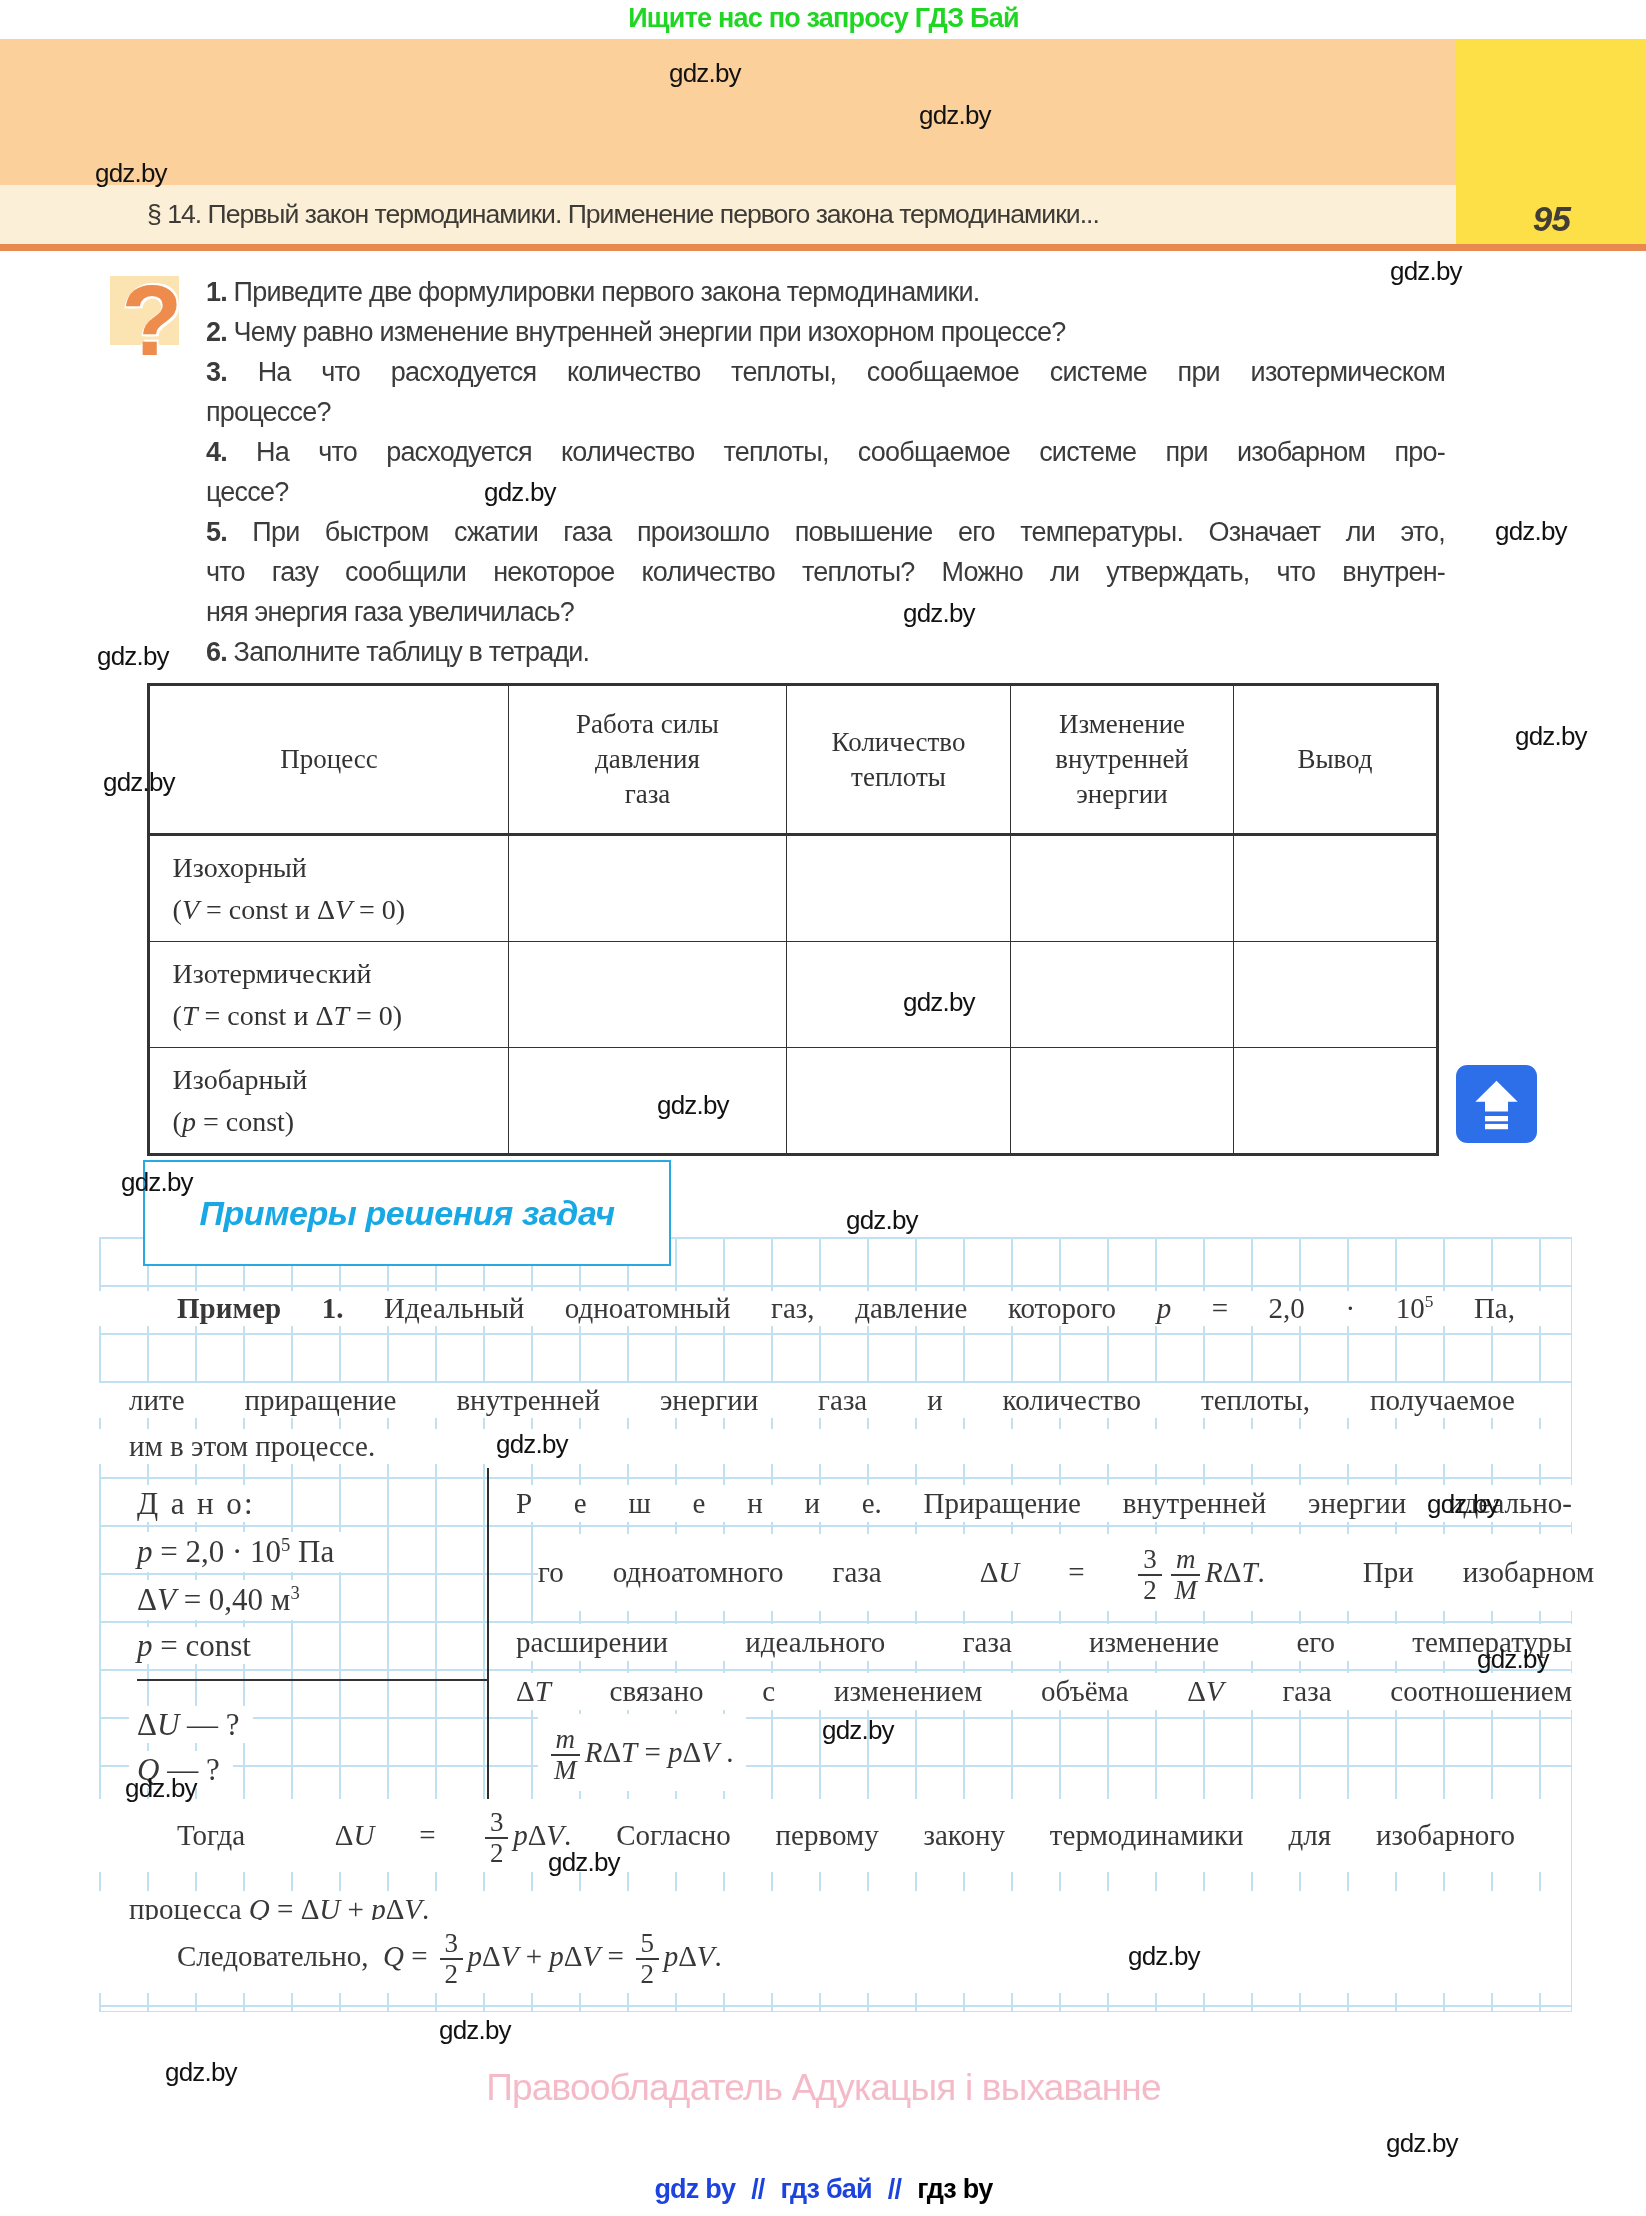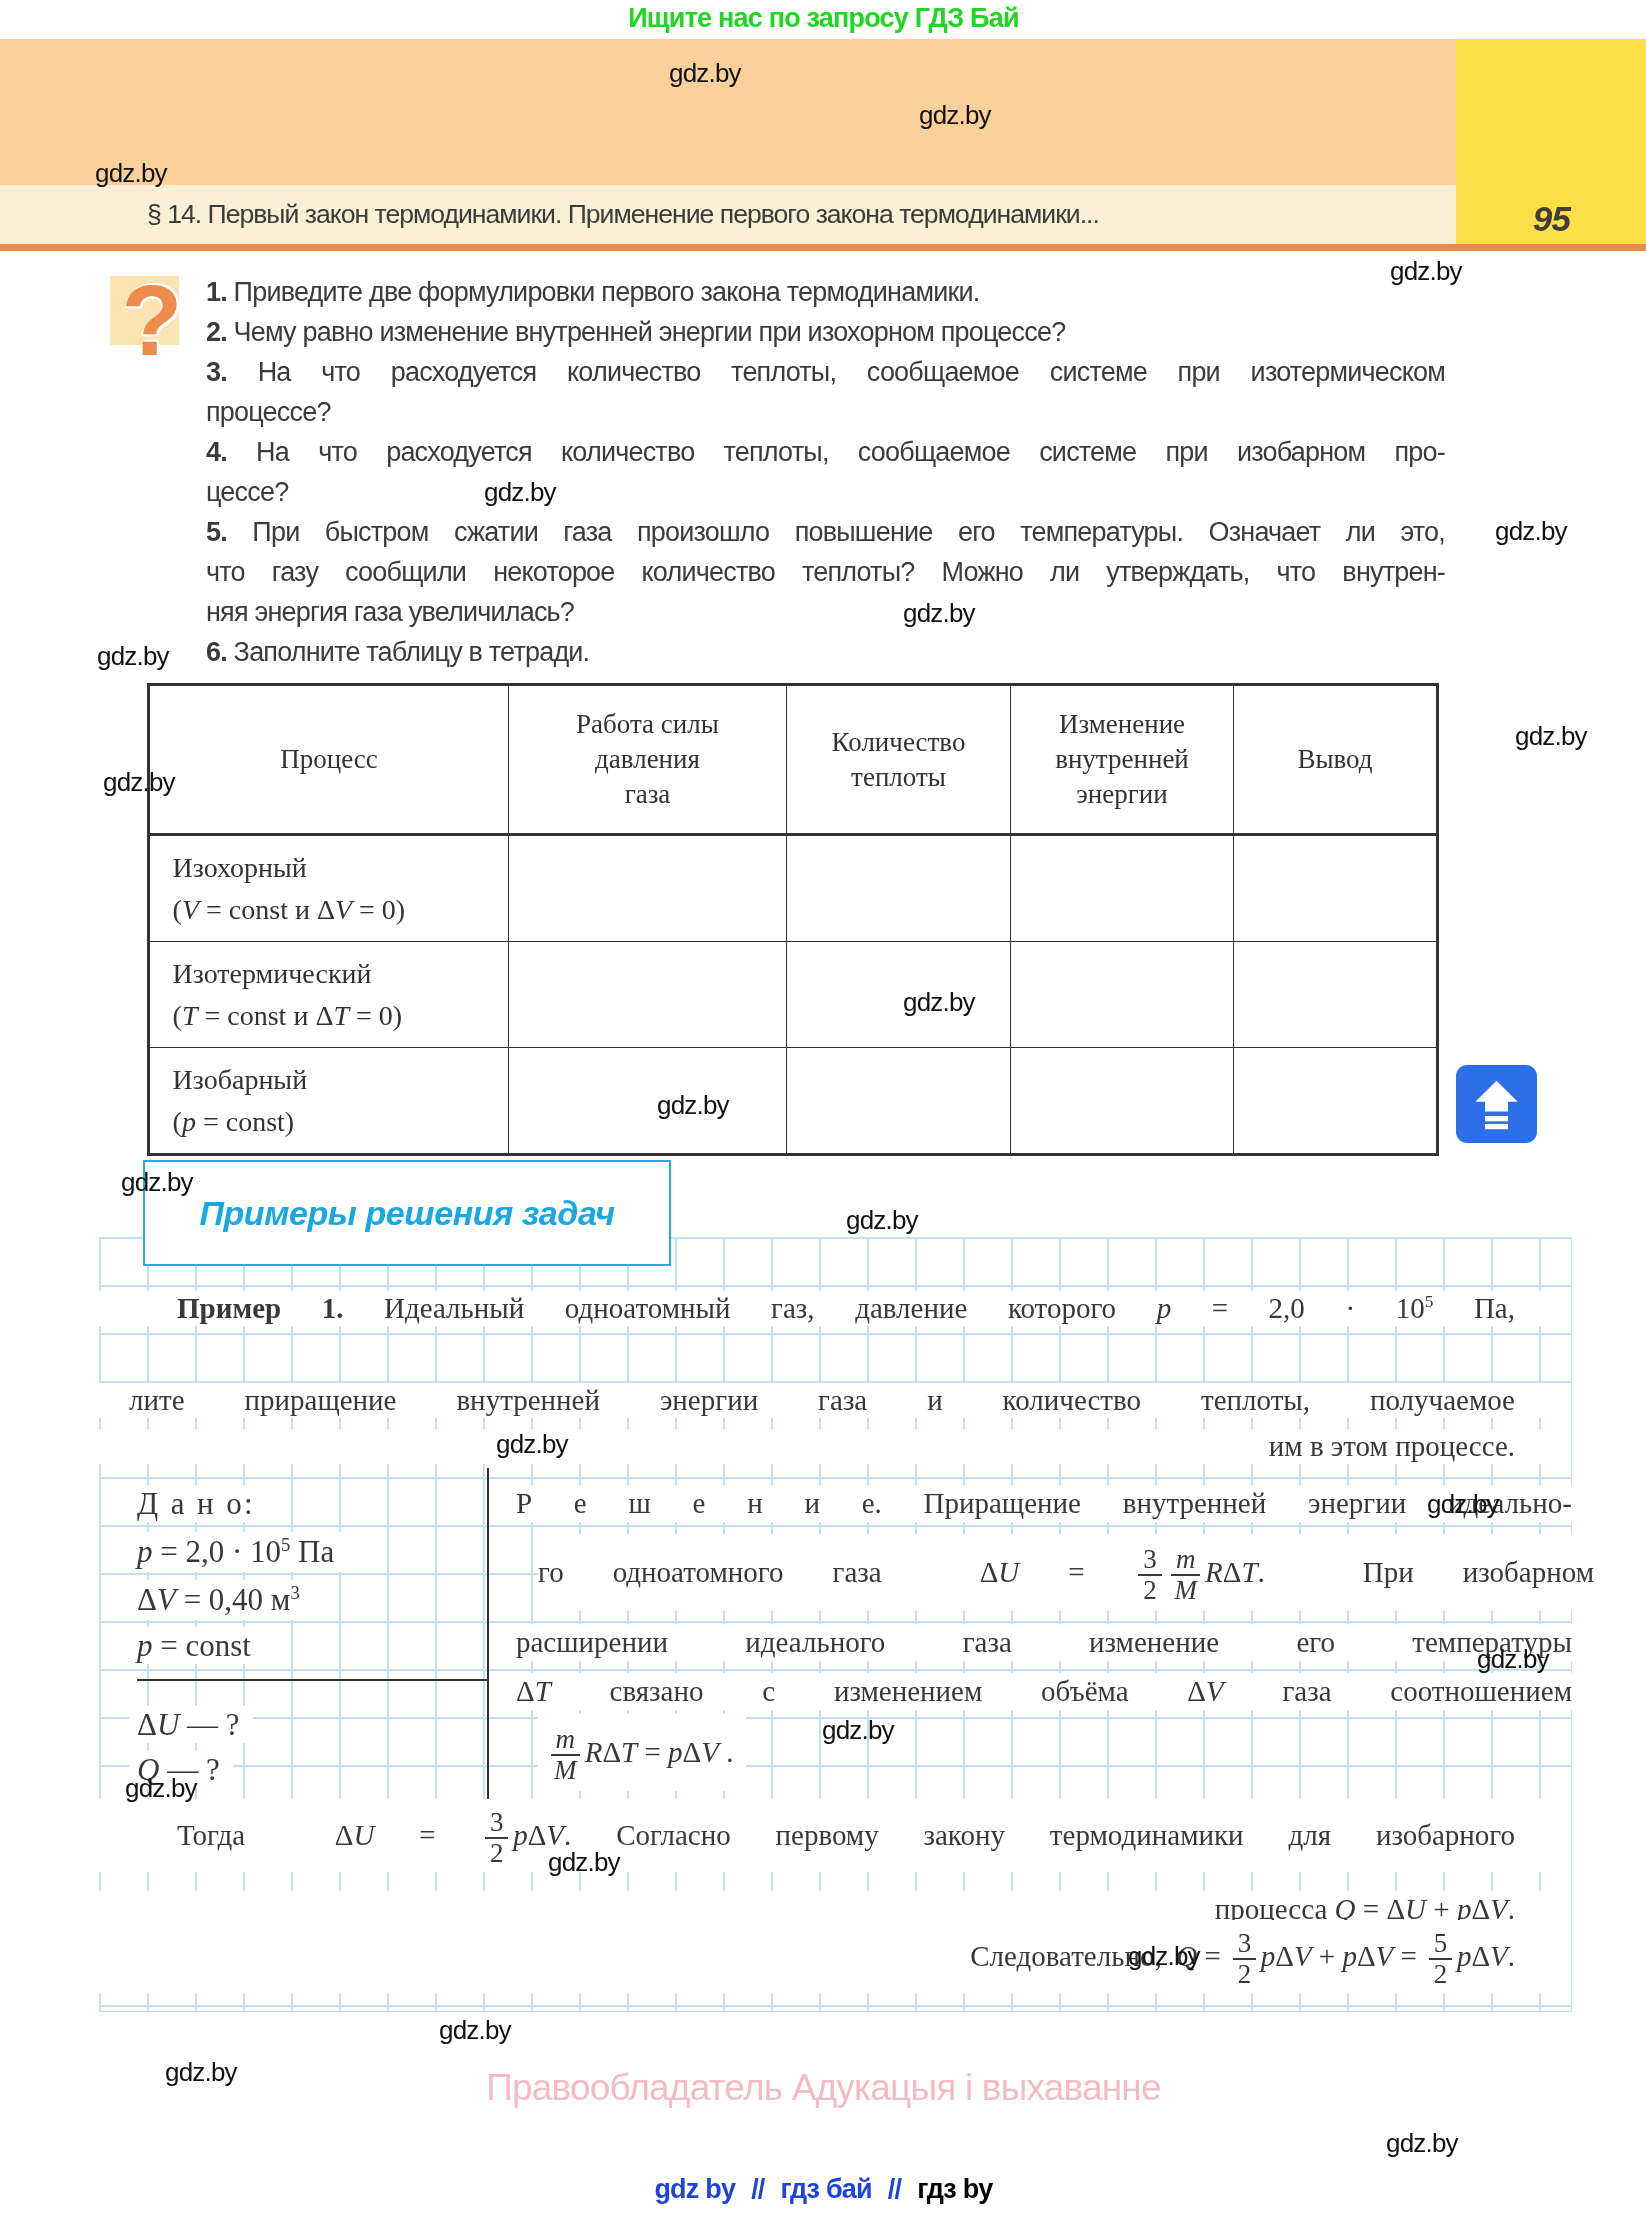--- a/index.html
+++ b/index.html
@@ -41,21 +41,21 @@
            border-radius:11.3px;display:flex;align-items:center;justify-content:center;cursor:pointer;}
   
   #grid-area{position:absolute;left:99px;top:1237px;width:1472px;height:774px;
      background-image:linear-gradient(to right,#c1e0f2 1.6px,transparent 1.6px),
                       linear-gradient(to bottom,#c1e0f2 1.6px,transparent 1.6px);
      background-size:48px 48px;border-right:1.6px solid #c1e0f2;border-bottom:1.6px solid #c1e0f2;}
   #examples-box{position:absolute;left:44px;top:-77px;width:524px;height:102px;background:#fff;
      border:2.4px solid #2aa8e2;display:flex;align-items:center;justify-content:center;}
   #examples-box span{font-family:"Liberation Sans",sans-serif;font-style:italic;font-weight:bold;
      font-size:34px;color:#18a8e4;letter-spacing:-0.4px;}
-  .strip{position:absolute;background:#fff;font-size:29px;color:#383838;text-align:right;}
+  .strip{position:absolute;background:#fff;font-size:29px;color:#383838;}
   .full{left:0;right:0;padding-left:30px;padding-right:56px;}
   .fit{white-space:nowrap;padding:0 13px 0 8px;}
   .h44{height:35px;line-height:35px;}
   .h46{height:37px;line-height:37px;}
   .h50{height:40px;line-height:40px;}
   .h90{height:73px;line-height:73px;}
   .h96{height:77px;line-height:77px;margin-left:22px;}
   .just{text-align:justify;text-align-last:justify;}
   .ind{text-indent:48px;}
   .dan{left:30px;font-size:31px;}

